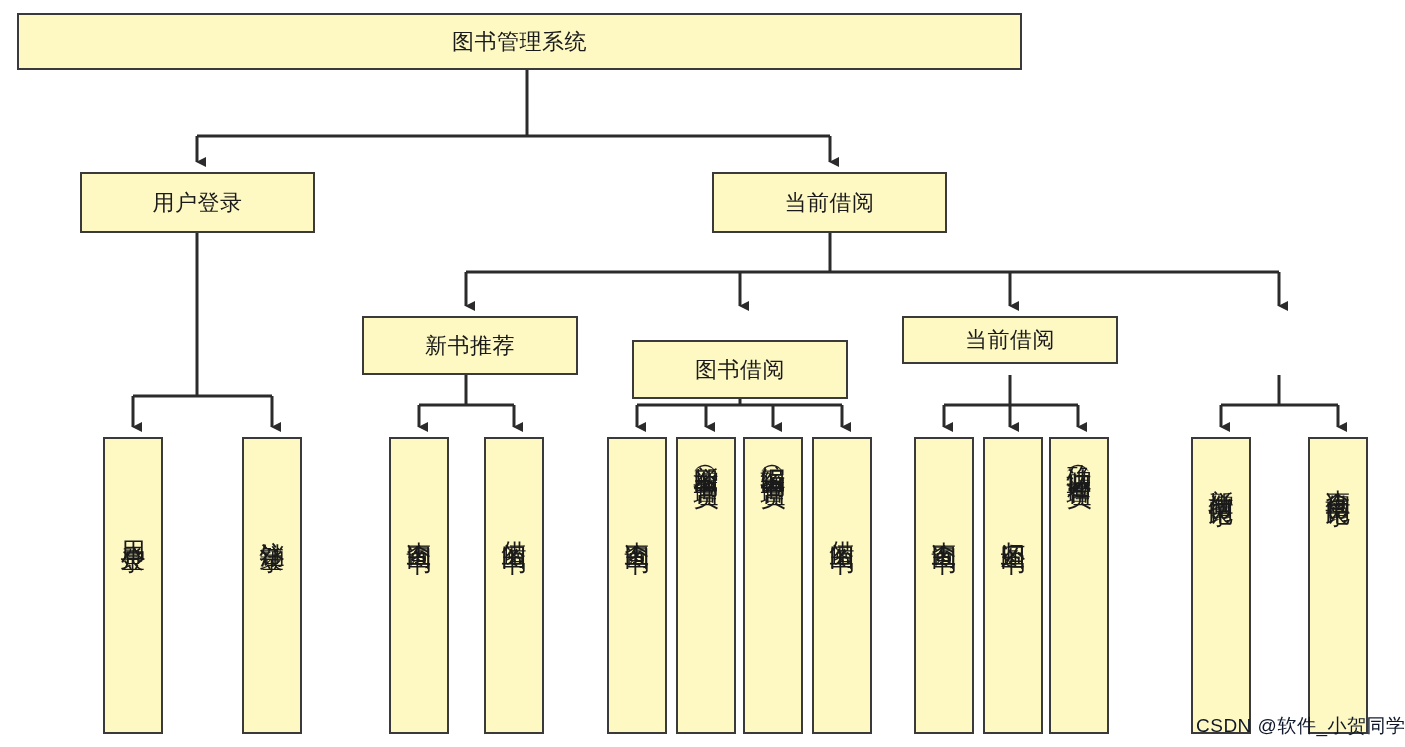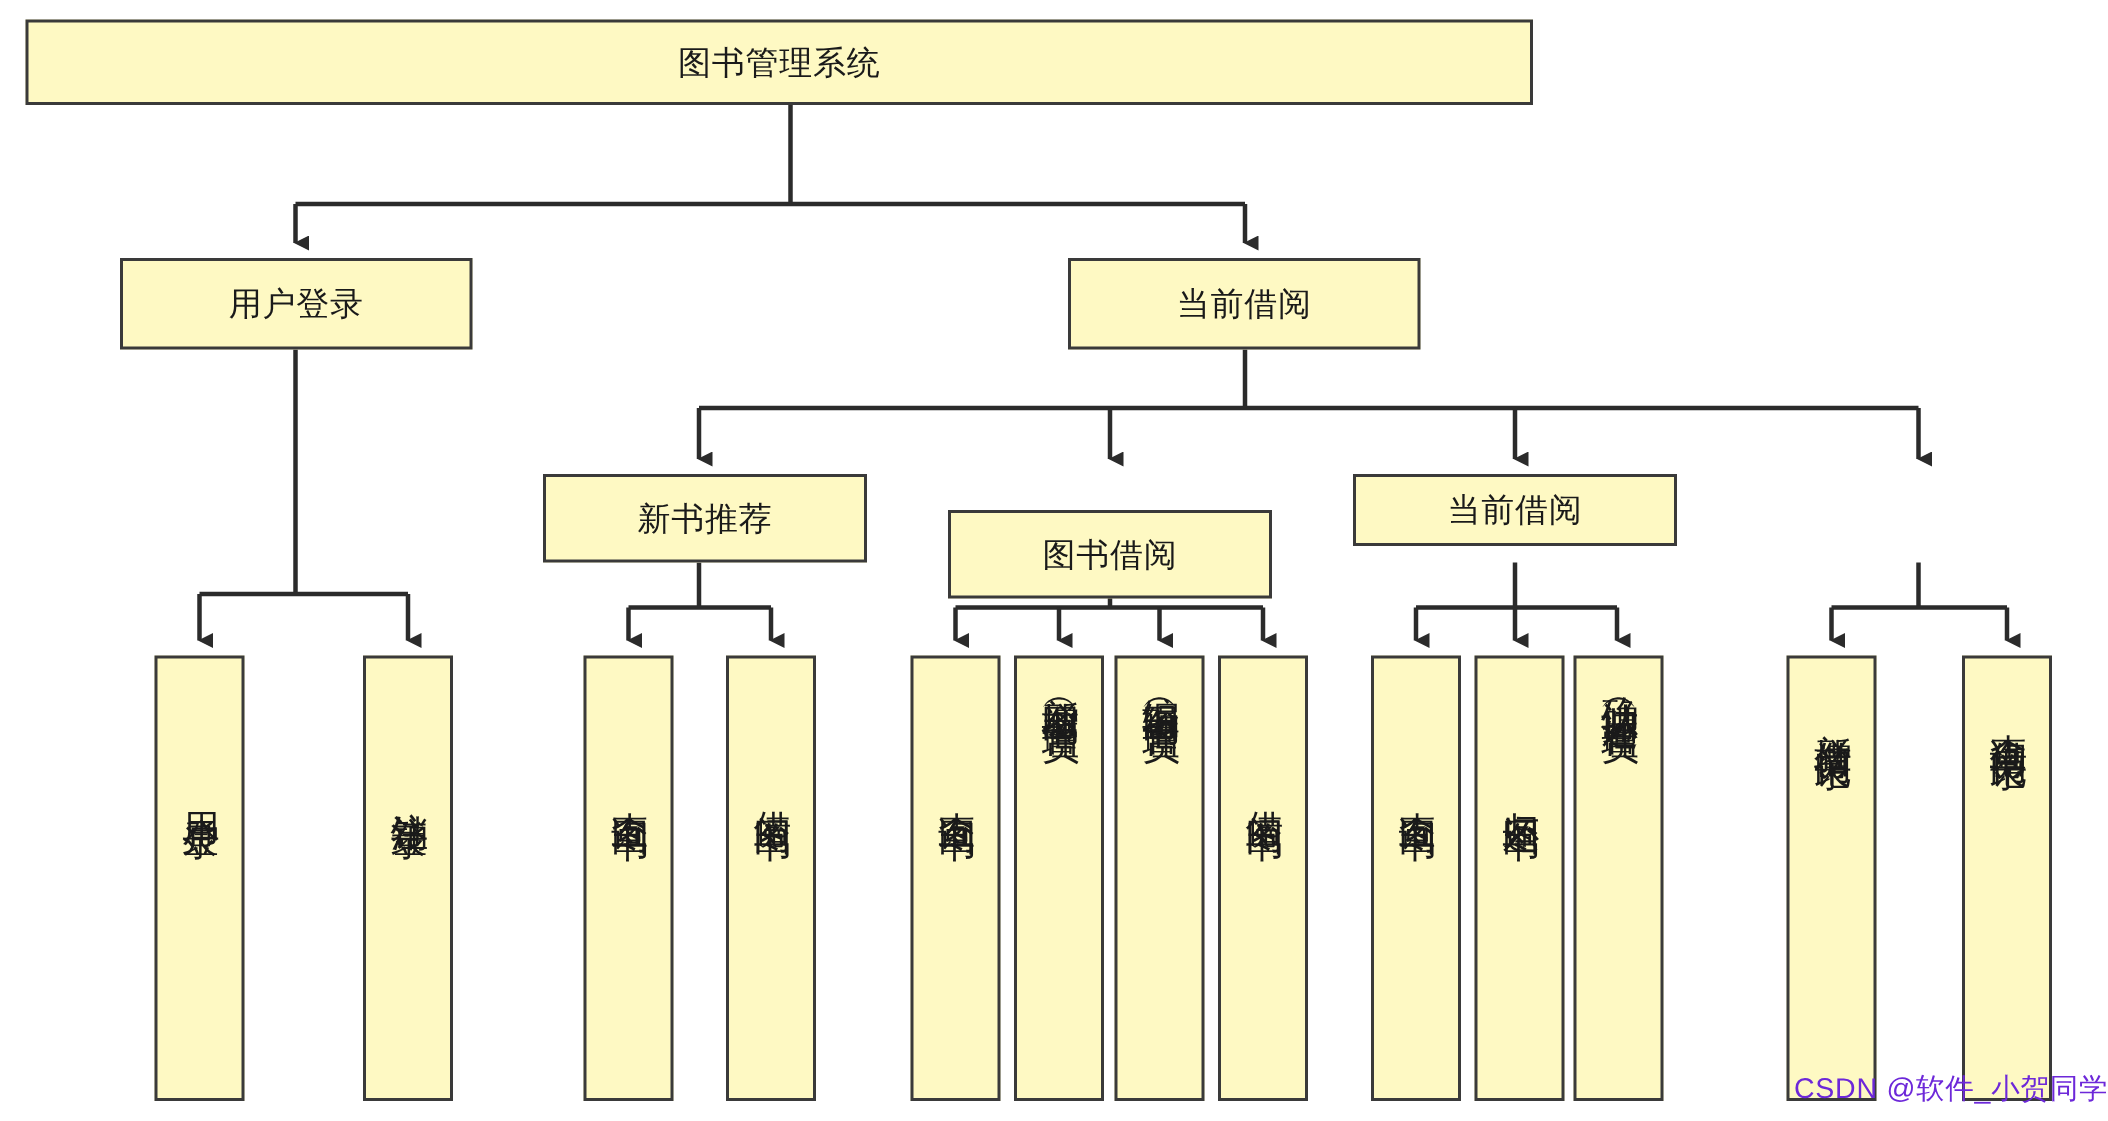--- a/index.html
+++ b/index.html
@@ -52,21 +52,21 @@
   .node.vertical .label {
     writing-mode: vertical-rl;
     text-orientation: upright;
     font-size: 25px;
     letter-spacing: 3px;
     line-height: 1;
   }
   .watermark {
     position: absolute;
     font-size: 19px;
-    color: #6d28d9;
+    color: #0f172a;
     white-space: nowrap;
     letter-spacing: 0.5px;
   }
 </style>
 </head>
 <body>
 
 <div id="diagram-root">
 
   <svg class="edges" viewBox="0 0 1405 747">

